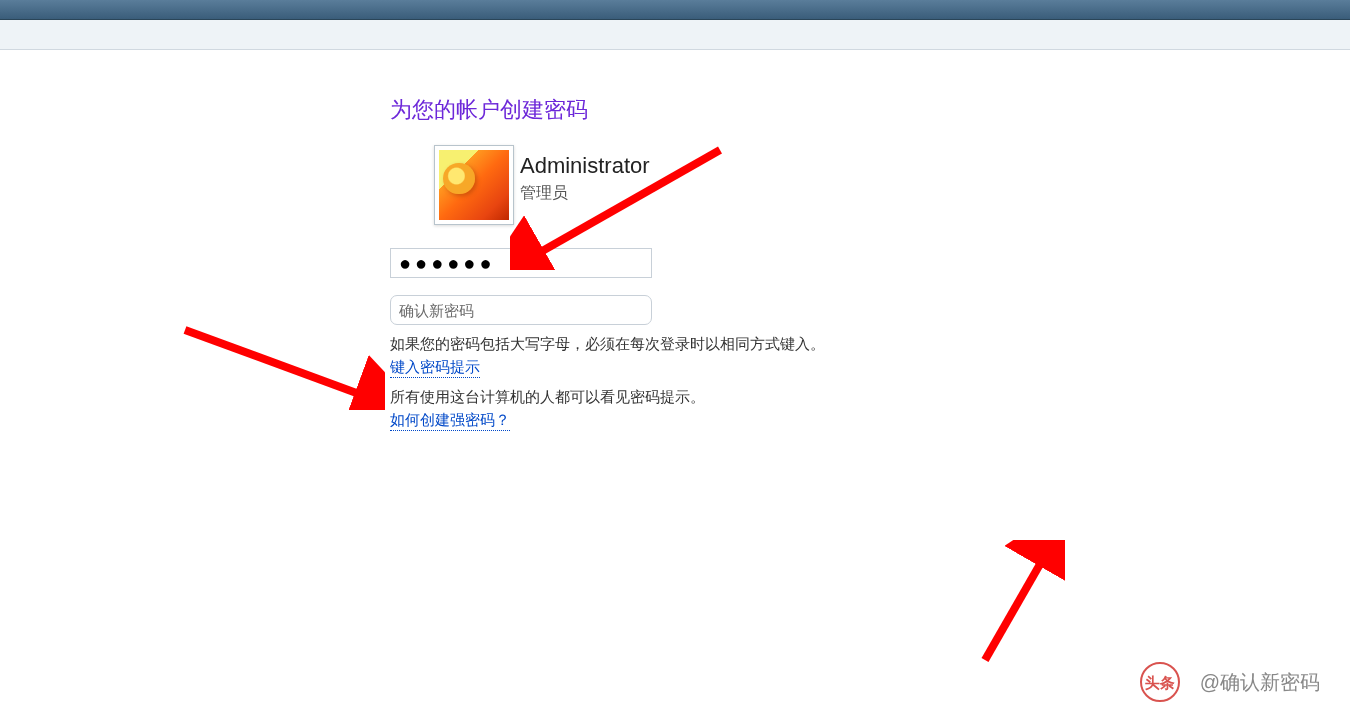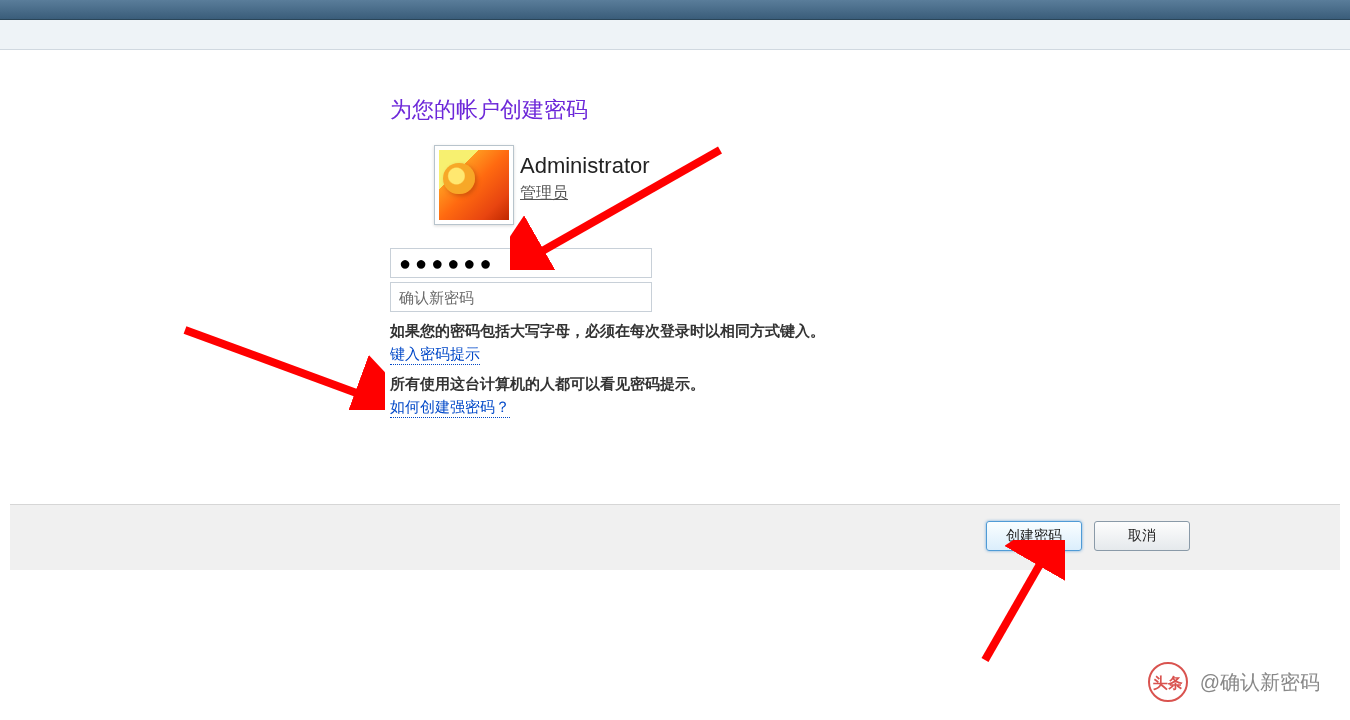--- a/index.html
+++ b/index.html
@@ -68,21 +68,21 @@
       content:"";
       position:absolute;
       top:18%;left:6%;
       width:45%;height:45%;
       background: radial-gradient(circle at 42% 42%, #ffe870 0 30%, #f7a828 35% 100%);
       border-radius:50%;
       box-shadow: 2px 2px 4px rgba(120,40,0,0.35);
     }
     .user-meta { padding-top: 8px; }
     .user-name { font-size: 22px; color: #222; }
-    .user-role { font-size: 16px; color: #555; margin-top: 4px; text-decoration: underline; }
+    .user-role { font-size: 16px; color: #555; margin-top: 4px; }
     .form-area {
       position: absolute;
       left: 380px;
       top: 198px;
       width: 560px;
     }
     .text-input {
       width: 262px;
       height: 30px;
       border: 1px solid #c8d0d8;
@@ -93,26 +93,25 @@
       display: block;
       outline: none;
     }
     .text-input::placeholder { color: #6a6a6a; }
     .pw-dots {
       font-size: 20px;
       letter-spacing: 4px;
       line-height: 22px;
       color: #000;
     }
-    #confirm-field { margin-top: 4px; }
+    #confirm-field { margin-top: 17px; border-radius: 7px; }
     .info-line {
       margin-top: 10px;
       font-size: 15px;
       color: #333;
-      font-weight: bold;
     }
     .link {
       color: #0048c8;
       font-size: 15px;
       margin-top: 4px;
       display: inline-block;
       cursor: pointer;
       border-bottom: 1px dotted #0048c8;
     }
     #hint-field { margin-top: 26px; }
@@ -151,21 +150,21 @@
     .arrow-svg {
       position: absolute;
       pointer-events: none;
     }
     .watermark {
       position: absolute;
       right: 30px;
       bottom: 18px;
       display: flex;
       align-items: center;
-      gap: 12px;
+      gap: 20px;
       color: #888;
       font-size: 20px;
     }
     .wm-badge {
       width: 40px; height: 40px;
       border-radius: 50%;
       border: 2px solid #d9534f;
       color: #d9534f;
       display: flex;
       align-items: center;
@@ -203,26 +202,20 @@
       <input id="confirm-field" class="text-input" type="text" placeholder="确认新密码" style="">
 
       <div class="info-line">如果您的密码包括大写字母，必须在每次登录时以相同方式键入。</div>
       <a class="link">键入密码提示</a>
 
 
       <div class="info-line">所有使用这台计算机的人都可以看见密码提示。</div>
       <a class="link">如何创建强密码？</a>
     </div>
 
-    <div class="footer-bar">
-      <div class="footer-inner">
-        <button class="btn primary">创建密码</button>
-        <button class="btn">取消</button>
-      </div>
-    </div>
 
   </div>
 
   <svg class="arrow-svg" style="left:510px;top:140px;width:220px;height:130px;" viewBox="0 0 220 130">
     <defs>
         <marker id="ah1" markerWidth="10" markerHeight="10" refX="2" refY="5" orient="auto">
           <polygon points="0,0 10,5 0,10" fill="#ff0000"></polygon>
         </marker>
       </defs>
     <line x1="210" y1="10" x2="20" y2="118" stroke="#ff0000" stroke-width="8" marker-end="url(#ah1)"></line>

